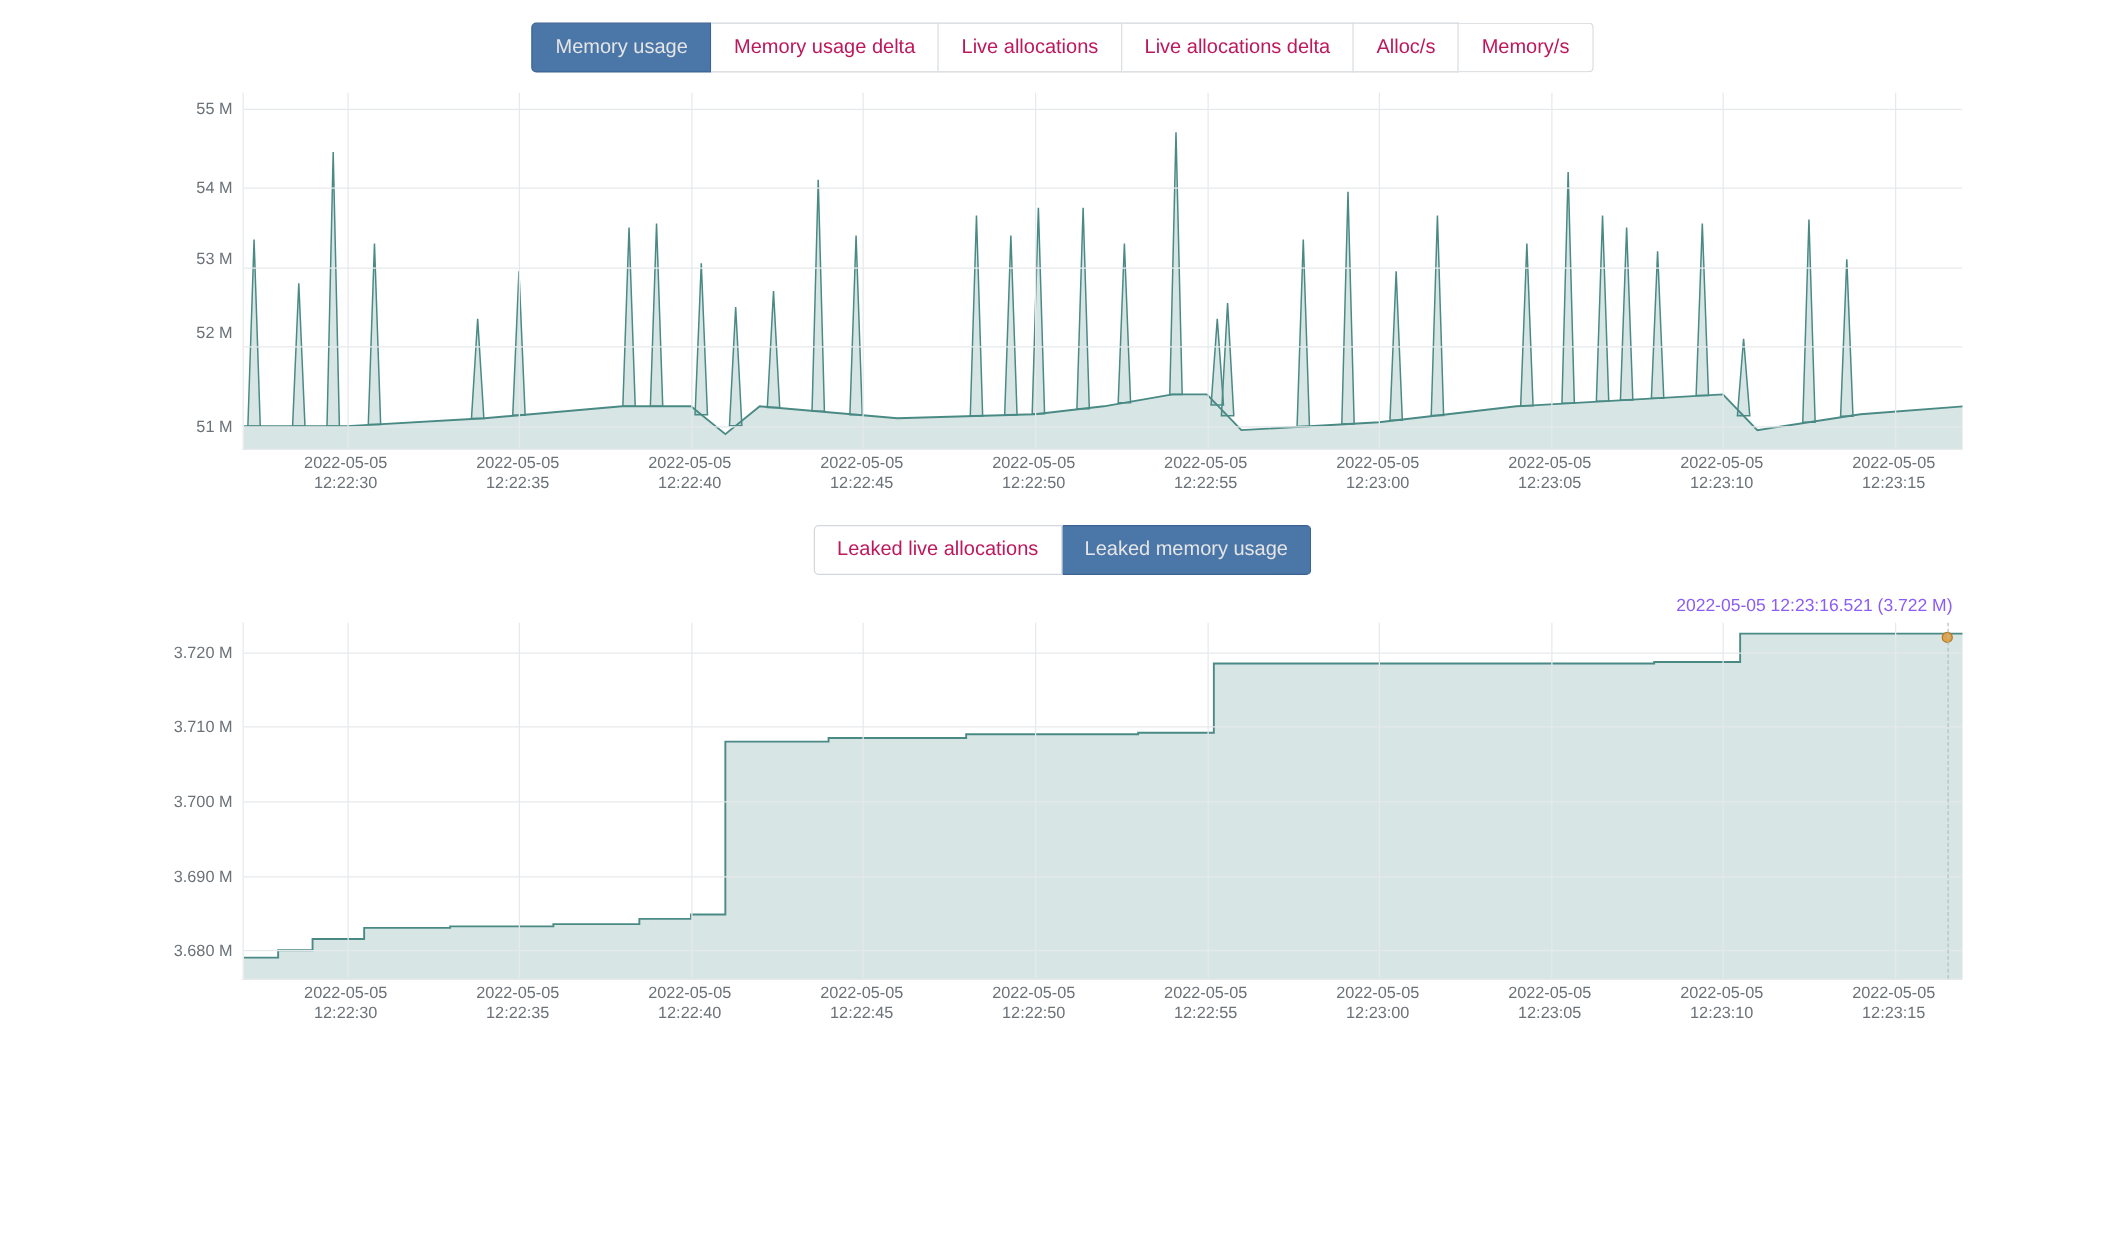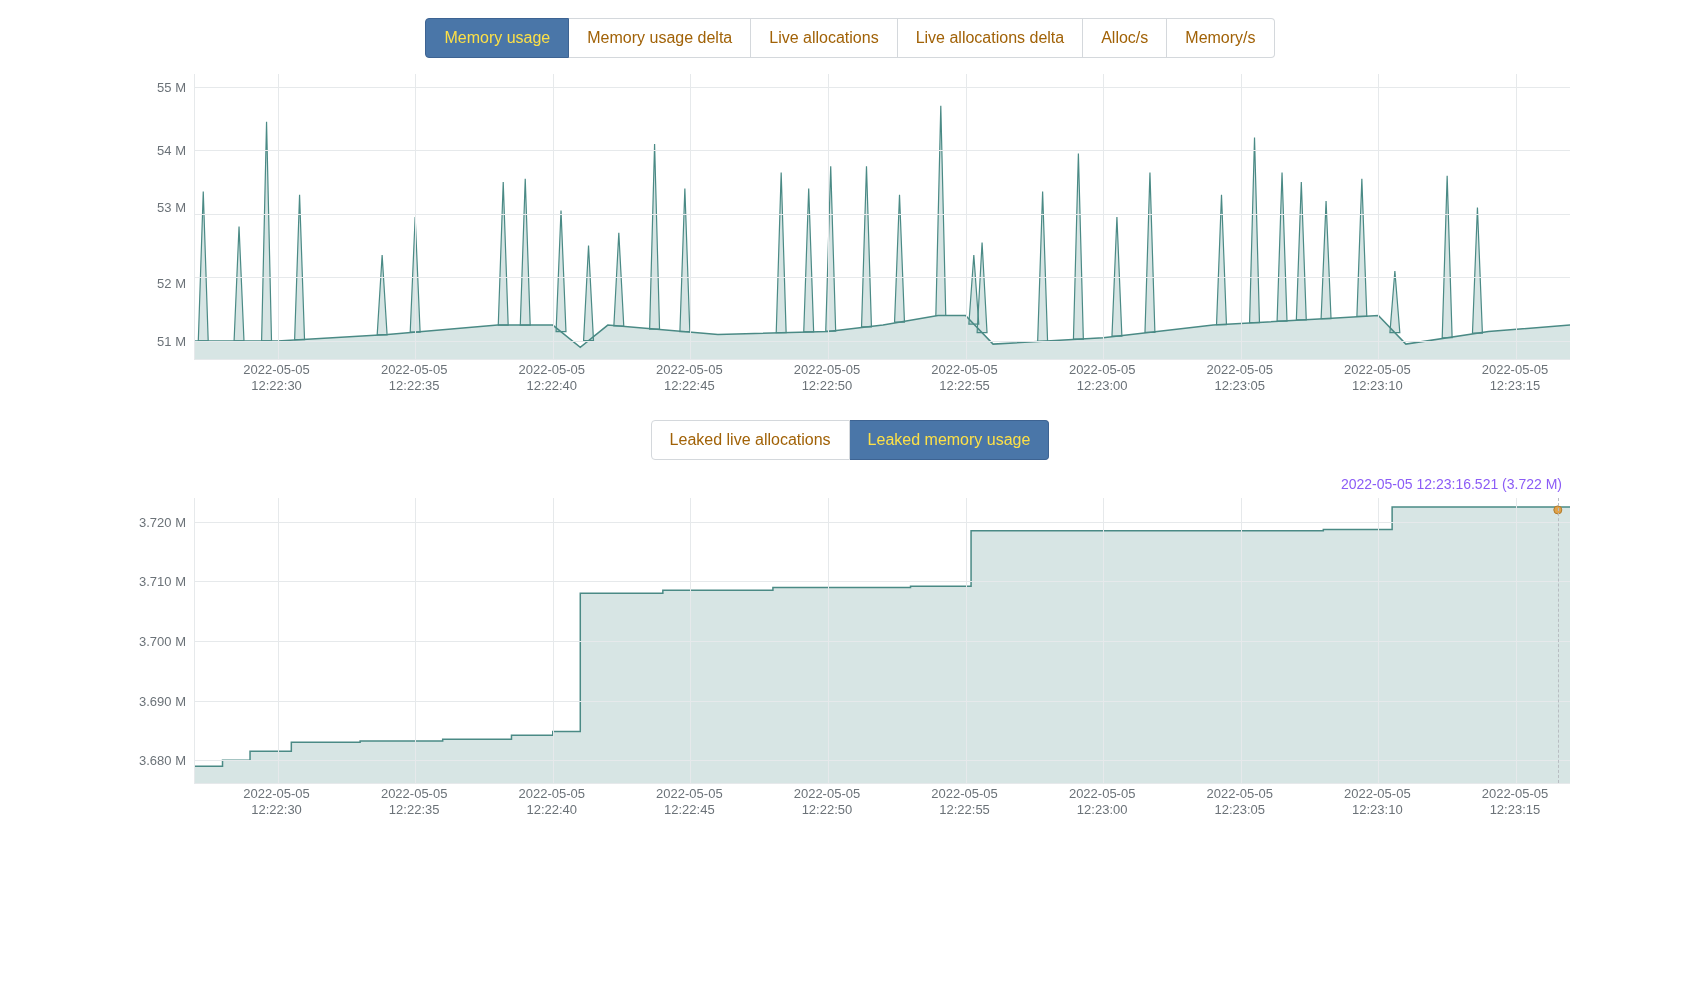--- a/index.html
+++ b/index.html
@@ -24,32 +24,32 @@
   }
 
   
   .tabs {
     display: flex; justify-content: center; margin: 8px 0 16px;
   }
   .tabs .tab {
     border: 1px solid var(--border);
     padding: 10px 18px;
     font-size: 16px;
-    color: #a16207;
+    color: #be185d;
     background: #fff;
     cursor: pointer;
     user-select: none;
   }
   .tabs .tab + .tab { border-left: none; }
   .tabs .tab:first-child { border-top-left-radius: 4px; border-bottom-left-radius: 4px; }
   .tabs .tab:last-child  { border-top-right-radius: 4px; border-bottom-right-radius: 4px; }
   .tabs .tab.active {
     background: var(--blue);
     border-color: var(--blue-d);
-    color: #fde047;
+    color: #e5e5e5;
   }
 
   
   .chart-wrap { position: relative; margin: 0 4px; }
   .y-axis {
     position: absolute; left: 0; top: 0; bottom: 34px;
     width: 60px;
   }
   .y-label {
     position: absolute; right: 8px; transform: translateY(-50%);
@@ -96,21 +96,21 @@
       <div class="tab">Memory usage delta</div>
       <div class="tab">Live allocations</div>
       <div class="tab">Live allocations delta</div>
       <div class="tab">Alloc/s</div>
       <div class="tab">Memory/s</div>
     </div>
 
   <div class="chart-wrap" id="chart1" style="height: 320px;">
     <div class="y-axis" id="c1-y" style="height: 286px;">
         <div class="y-label" style="top: 266.933px;">51 M</div>
-        <div class="y-label" style="top: 209px;">52 M</div>
+        <div class="y-label" style="top: 192px;">52 M</div>
         <div class="y-label" style="top: 133px;">53 M</div>
         <div class="y-label" style="top: 76.2667px;">54 M</div>
         <div class="y-label" style="top: 12.7111px;">55 M</div>
       </div>
     <div class="plot" id="c1-plot" style="width: 1376px; height: 286px;">
       <div class="area" id="c1-area">
           <svg width="1376" height="286" preserveAspectRatio="none">
             <polygon points="0,286 0,266.9333333333335 82.56,266.9333333333335 192.64000000000001,260.5777777777779 302.72,251.04444444444462 357.76,251.04444444444462 385.28000000000003,273.2888888888892 412.8,251.04444444444462 522.88,260.5777777777779 632.96,257.40000000000026 688,251.04444444444462 743.0400000000001,241.51111111111138 770.5600000000001,241.51111111111138 798.0799999999999,270.1111111111111 908.1600000000001,263.75555555555593 1018.24,251.04444444444462 1128.32,244.68888888888898 1183.36,241.51111111111138 1210.88,270.1111111111111 1293.4399999999998,257.40000000000026 1376,251.04444444444462 1376,286" fill="rgba(74,138,133,0.22)"></polygon>
             <polyline points="0,266.9333333333335 82.56,266.9333333333335 192.64000000000001,260.5777777777779 302.72,251.04444444444462 357.76,251.04444444444462 385.28000000000003,273.2888888888892 412.8,251.04444444444462 522.88,260.5777777777779 632.96,257.40000000000026 688,251.04444444444462 743.0400000000001,241.51111111111138 770.5600000000001,241.51111111111138 798.0799999999999,270.1111111111111 908.1600000000001,263.75555555555593 1018.24,251.04444444444462 1128.32,244.68888888888898 1183.36,241.51111111111138 1210.88,270.1111111111111 1293.4399999999998,257.40000000000026 1376,251.04444444444462" fill="none" stroke="#4a8a85" stroke-width="1.5"></polyline>
             <path d="M 3.302400000000029,266.9333333333335 L 8.25600000000002,117.57777777777787 L 13.20960000000001,266.9333333333335 Z" fill="rgba(74,138,133,0.22)" stroke="#4a8a85" stroke-width="1.2"></path>

